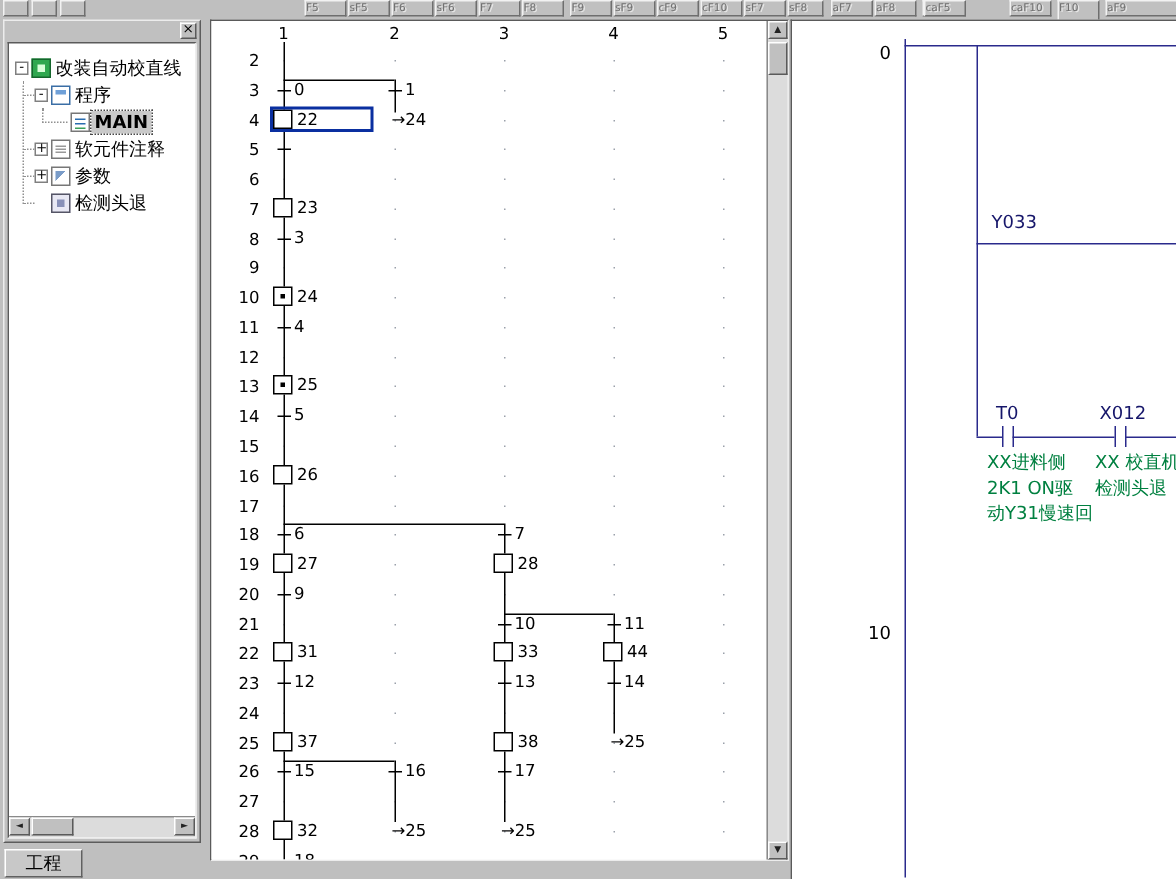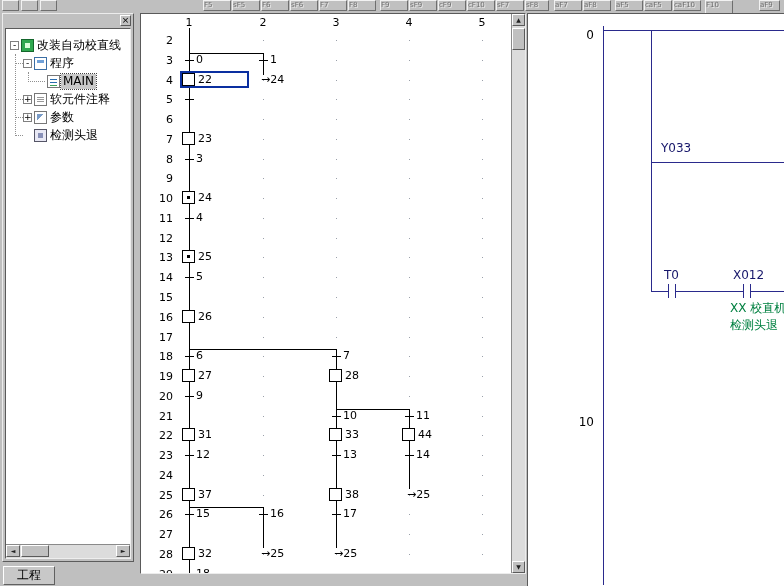--- a/index.html
+++ b/index.html
@@ -88,24 +88,24 @@
       <div class="tb-btn" style="position: absolute; left: 348px; top: 0px; width: 28px; height: 11px;">F8</div>
       <div class="tb-btn" style="position: absolute; left: 380px; top: 0px; width: 28px; height: 11px;">F9</div>
       <div class="tb-btn" style="position: absolute; left: 409px; top: 0px; width: 28px; height: 11px;">sF9</div>
       <div class="tb-btn" style="position: absolute; left: 438px; top: 0px; width: 28px; height: 11px;">cF9</div>
       <div class="tb-btn" style="position: absolute; left: 467px; top: 0px; width: 28px; height: 11px;">cF10</div>
       <div class="tb-btn" style="position: absolute; left: 496px; top: 0px; width: 28px; height: 11px;">sF7</div>
       <div class="tb-btn" style="position: absolute; left: 525px; top: 0px; width: 24px; height: 11px;">sF8</div>
       <div class="tb-btn" style="position: absolute; left: 554px; top: 0px; width: 28px; height: 11px;">aF7</div>
       <div class="tb-btn" style="position: absolute; left: 583px; top: 0px; width: 28px; height: 11px;">aF8</div>
       <div class="tb-btn" style="position: absolute; left: 615px; top: 0px; width: 28px; height: 11px;">aF5</div>
-      <div class="tb-btn" style="position: absolute; left: 644px; top: 0px; width: 28px; height: 11px;">caF5</div>
+      <div class="tb-btn" style="position: absolute; left: 616px; top: 0px; width: 28px; height: 11px;">caF5</div>
       <div class="tb-btn" style="position: absolute; left: 673px; top: 0px; width: 28px; height: 11px;">caF10</div>
       <div class="tb-btn" style="position: absolute; left: 705px; top: 0px; width: 28px; height: 28px;">F10</div>
-      <div class="tb-btn" style="position: absolute; left: 759px; top: 0px; width: 21px; height: 11px;">aF9</div>
+      <div class="tb-btn" style="position: absolute; left: 737px; top: 0px; width: 48px; height: 11px;">aF9</div>
     </div>
 
   <div id="left-panel">
     <div class="panel-titlebar">
       <div class="close-btn">×</div>
     </div>
     <div id="tree-wrap">
       <div id="tree">
           <div class="dot-v" style="position: absolute; left: 9px; top: 25px; width: 1px; height: 82px;"></div>
           <div class="dot-h" style="position: absolute; left: 9px; top: 34px; width: 8px; height: 1px;"></div>
@@ -117,21 +117,21 @@
           <div class="tree-row" style="position: absolute; left: 0px; top: 8px; width: 124px; height: 17px;">
             <div class="expander" style="position: absolute; left: 4px; top: 4px; width: 9px; height: 9px;">-</div>
             <div class="tree-icon workspace-icon" style="position: absolute; left: 15px; top: 2px; width: 13px; height: 13px;"></div>
             <div class="tree-label" style="position: absolute; left: 29px; top: 1px;">改装自动校直线</div>
           </div>
           <div class="tree-row" style="position: absolute; left: 0px; top: 26px; width: 124px; height: 17px;">
             <div class="expander" style="position: absolute; left: 17px; top: 4px; width: 9px; height: 9px;">-</div>
             <div class="tree-icon program-icon" style="position: absolute; left: 28px; top: 2px; width: 13px; height: 13px;"></div>
             <div class="tree-label" style="position: absolute; left: 42px; top: 1px;">程序</div>
           </div>
-          <div class="tree-row" style="position: absolute; left: 0px; top: 44px; width: 124px; height: 17px;">
+          <div class="tree-row" style="position: absolute; left: 0px; top: 44px; width: 124px; height: 17px; font-weight: bold;">
             <div class="tree-icon main-icon" style="position: absolute; left: 41px; top: 2px; width: 13px; height: 13px;"></div>
             <div class="tree-label selected" style="position: absolute; left: 55px; top: 1px;">MAIN</div>
           </div>
           <div class="tree-row" style="position: absolute; left: 0px; top: 62px; width: 124px; height: 17px;">
             <div class="expander" style="position: absolute; left: 17px; top: 4px; width: 9px; height: 9px;">+</div>
             <div class="tree-icon comment-icon" style="position: absolute; left: 28px; top: 2px; width: 13px; height: 13px;"></div>
             <div class="tree-label" style="position: absolute; left: 42px; top: 1px;">软元件注释</div>
           </div>
           <div class="tree-row" style="position: absolute; left: 0px; top: 80px; width: 124px; height: 17px;">
             <div class="expander" style="position: absolute; left: 17px; top: 4px; width: 9px; height: 9px;">+</div>
@@ -418,20 +418,25 @@
         <div class="ld-line" style="position: absolute; left: 75px; top: 16px; width: 181px; height: 1px;"></div>
         <div class="ld-line" style="position: absolute; left: 123px; top: 148px; width: 133px; height: 1px;"></div>
         <div class="ld-line" style="position: absolute; left: 123px; top: 277px; width: 17px; height: 1px;"></div>
         <div class="ld-line" style="position: absolute; left: 147px; top: 277px; width: 68px; height: 1px;"></div>
         <div class="ld-line" style="position: absolute; left: 222px; top: 277px; width: 34px; height: 1px;"></div>
         <div class="ld-rung-num" style="position: absolute; left: 38px; top: 14px; width: 28px; height: 14px;">0</div>
         <div class="ld-rung-num" style="position: absolute; left: 38px; top: 401px; width: 28px; height: 14px;">10</div>
         <div class="ld-label" style="position: absolute; left: 133px; top: 127px;">Y033</div>
         <div class="ld-label" style="position: absolute; left: 136px; top: 254px;">T0</div>
         <div class="ld-label" style="position: absolute; left: 205px; top: 254px;">X012</div>
+        <div class="ld-comment" style="position: absolute; left: 130px; top: 286px;">
+          <div>XX进料侧</div>
+          <div>2K1 ON驱</div>
+          <div>动Y31慢速回</div>
+        </div>
         <div class="ld-comment" style="position: absolute; left: 202px; top: 286px;">
           <div>XX 校直机</div>
           <div>检测头退</div>
         </div>
       </div>
   </div>
 
 </div>
 
 </body></html>

